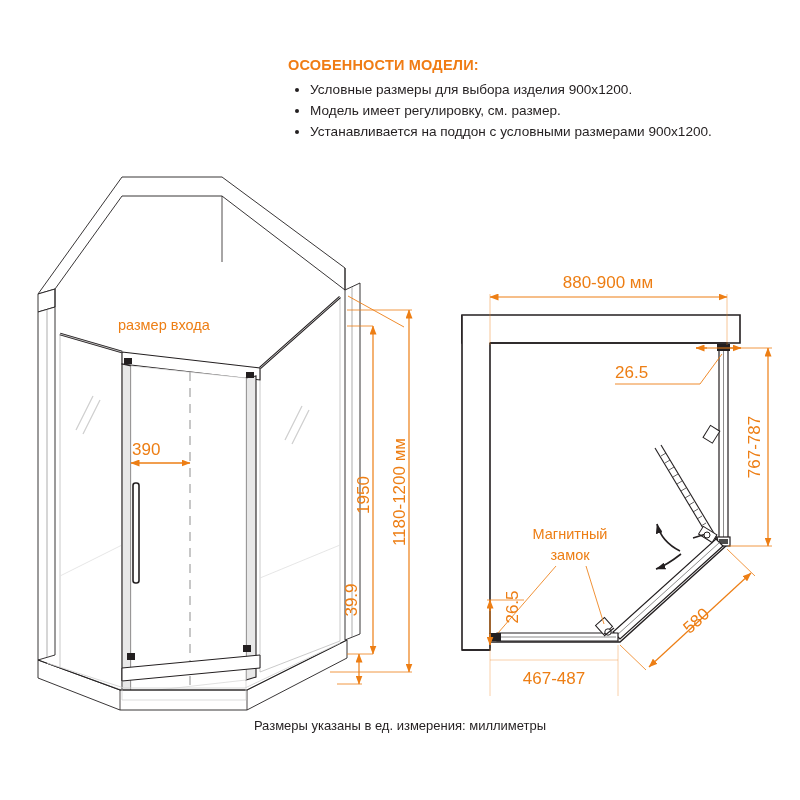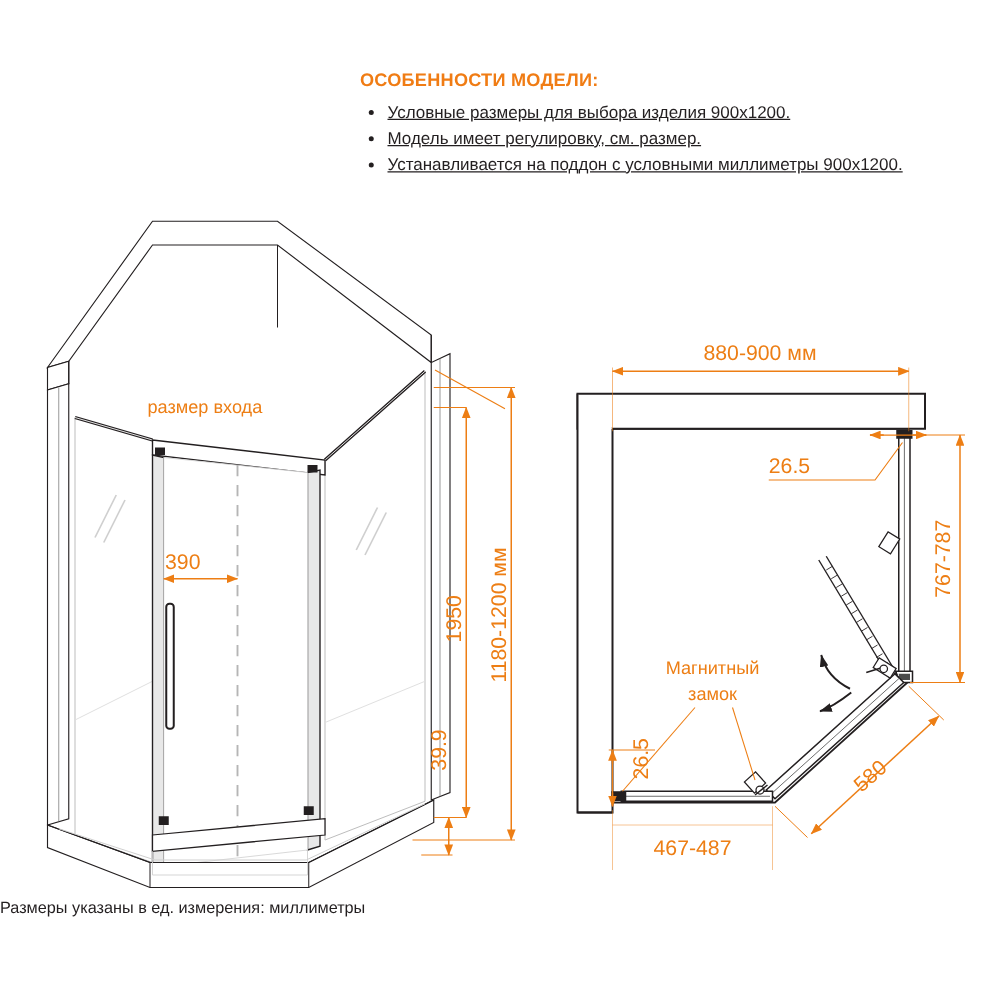--- a/index.html
+++ b/index.html
@@ -38,21 +38,20 @@
     padding: 0;
     list-style: none;
   }
   #features-list li {
     position: relative;
     font-size: 13.6px;
     color: #231f20;
     line-height: 1.47;
     padding-left: 22px;
     margin-bottom: 1px;
-    text-decoration: underline;
   }
   #features-list li::before {
     content: "";
     position: absolute;
     left: 7px;
     top: 8px;
     width: 4px;
     height: 4px;
     border-radius: 50%;
     background: #231f20;
@@ -66,21 +65,21 @@
     width: 800px;
     height: 800px;
   }
 
   
   #footer-note {
     position: absolute;
     left: 0;
     top: 718px;
     width: 800px;
-    text-align: left;
+    text-align: center;
     font-size: 13px;
     color: #231f20;
   }
 
   .dim-text {
     font-family: "Liberation Sans", sans-serif;
     fill: #ED7E14;
   }
   .note-text {
     font-family: "Liberation Sans", sans-serif;
@@ -90,21 +89,21 @@
 </head>
 <body>
 
 <div id="page">
 
   <div id="features">
     <div id="features-title">ОСОБЕННОСТИ МОДЕЛИ:</div>
     <ul id="features-list">
       <li>Условные размеры для выбора изделия 900x1200.</li>
       <li>Модель имеет регулировку, см. размер.</li>
-      <li>Устанавливается на поддон с условными миллиметры 900x1200.</li>
+      <li>Устанавливается на поддон с условными размерами 900x1200.</li>
     </ul>
   </div>
 
   <svg id="drawings" viewBox="0 0 800 800">
     <defs>
       <marker id="arrEnd" markerWidth="9" markerHeight="7" refX="8.5" refY="3.5" orient="auto" markerUnits="userSpaceOnUse">
         <path d="M0,0 L9,3.5 L0,7 z" fill="#ED7E14"></path>
       </marker>
       <marker id="arrStart" markerWidth="9" markerHeight="7" refX="0.5" refY="3.5" orient="auto" markerUnits="userSpaceOnUse">
         <path d="M9,0 L0,3.5 L9,7 z" fill="#ED7E14"></path>

